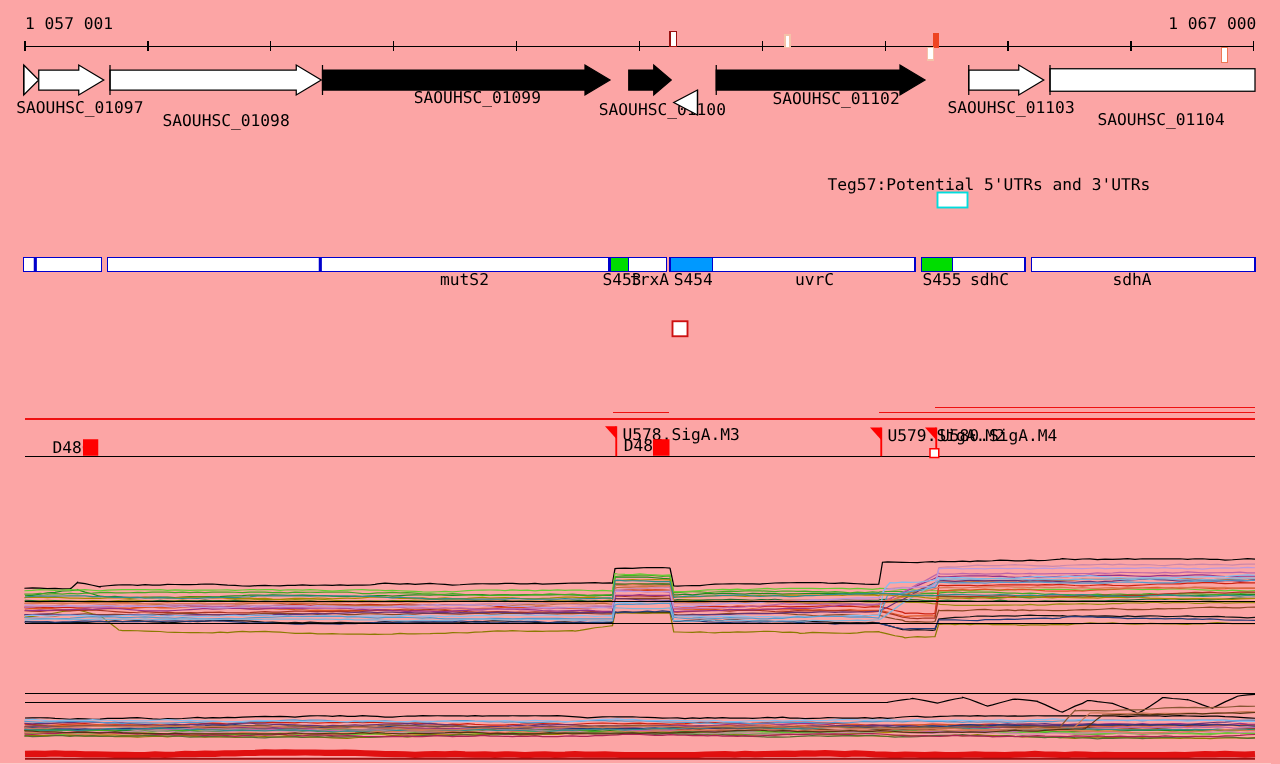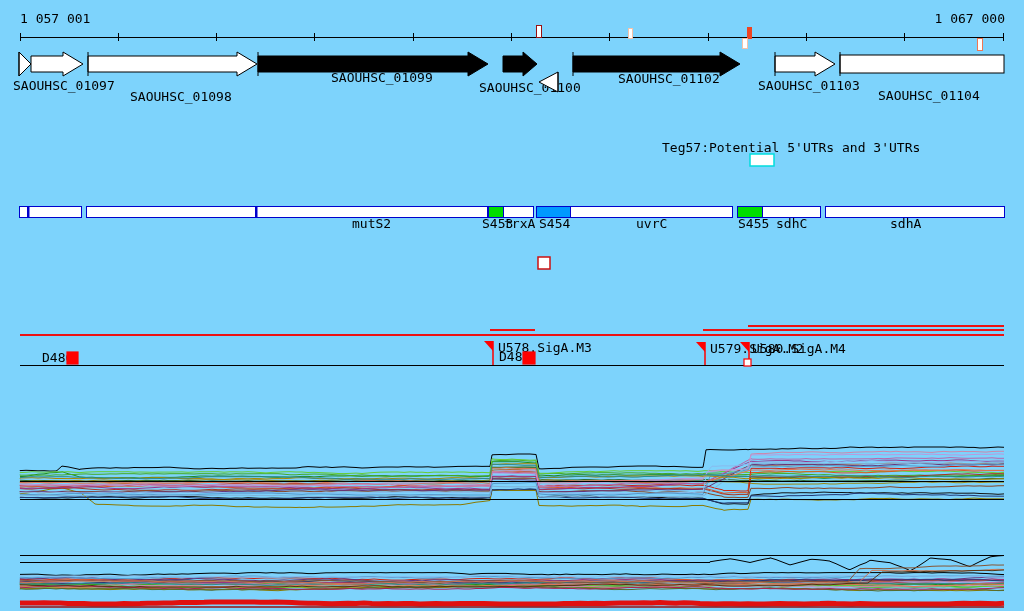--- a/index.html
+++ b/index.html
@@ -1,16 +1,16 @@
 <!DOCTYPE html>
 <html><head>
 <meta charset="utf-8">
 <style>
   html,body{margin:0;padding:0;background:#fff;}
-  #stage{position:relative;width:1024px;height:611px;background:#7dd3fc;overflow:hidden;}
+  #stage{position:relative;width:1024px;height:611px;background:#fca5a5;overflow:hidden;}
   svg{position:absolute;left:0;top:0;}
   text{font-family:"DejaVu Sans Mono","Liberation Mono",monospace;font-size:13px;fill:#000;}
 </style>
 </head>
 <body>
 
 <div id="stage">
   <svg id="canvas" width="1024" height="611" viewBox="0 0 1024 611">
     <g id="g-ruler">
       <text x="20" y="23">1 057 001</text>

